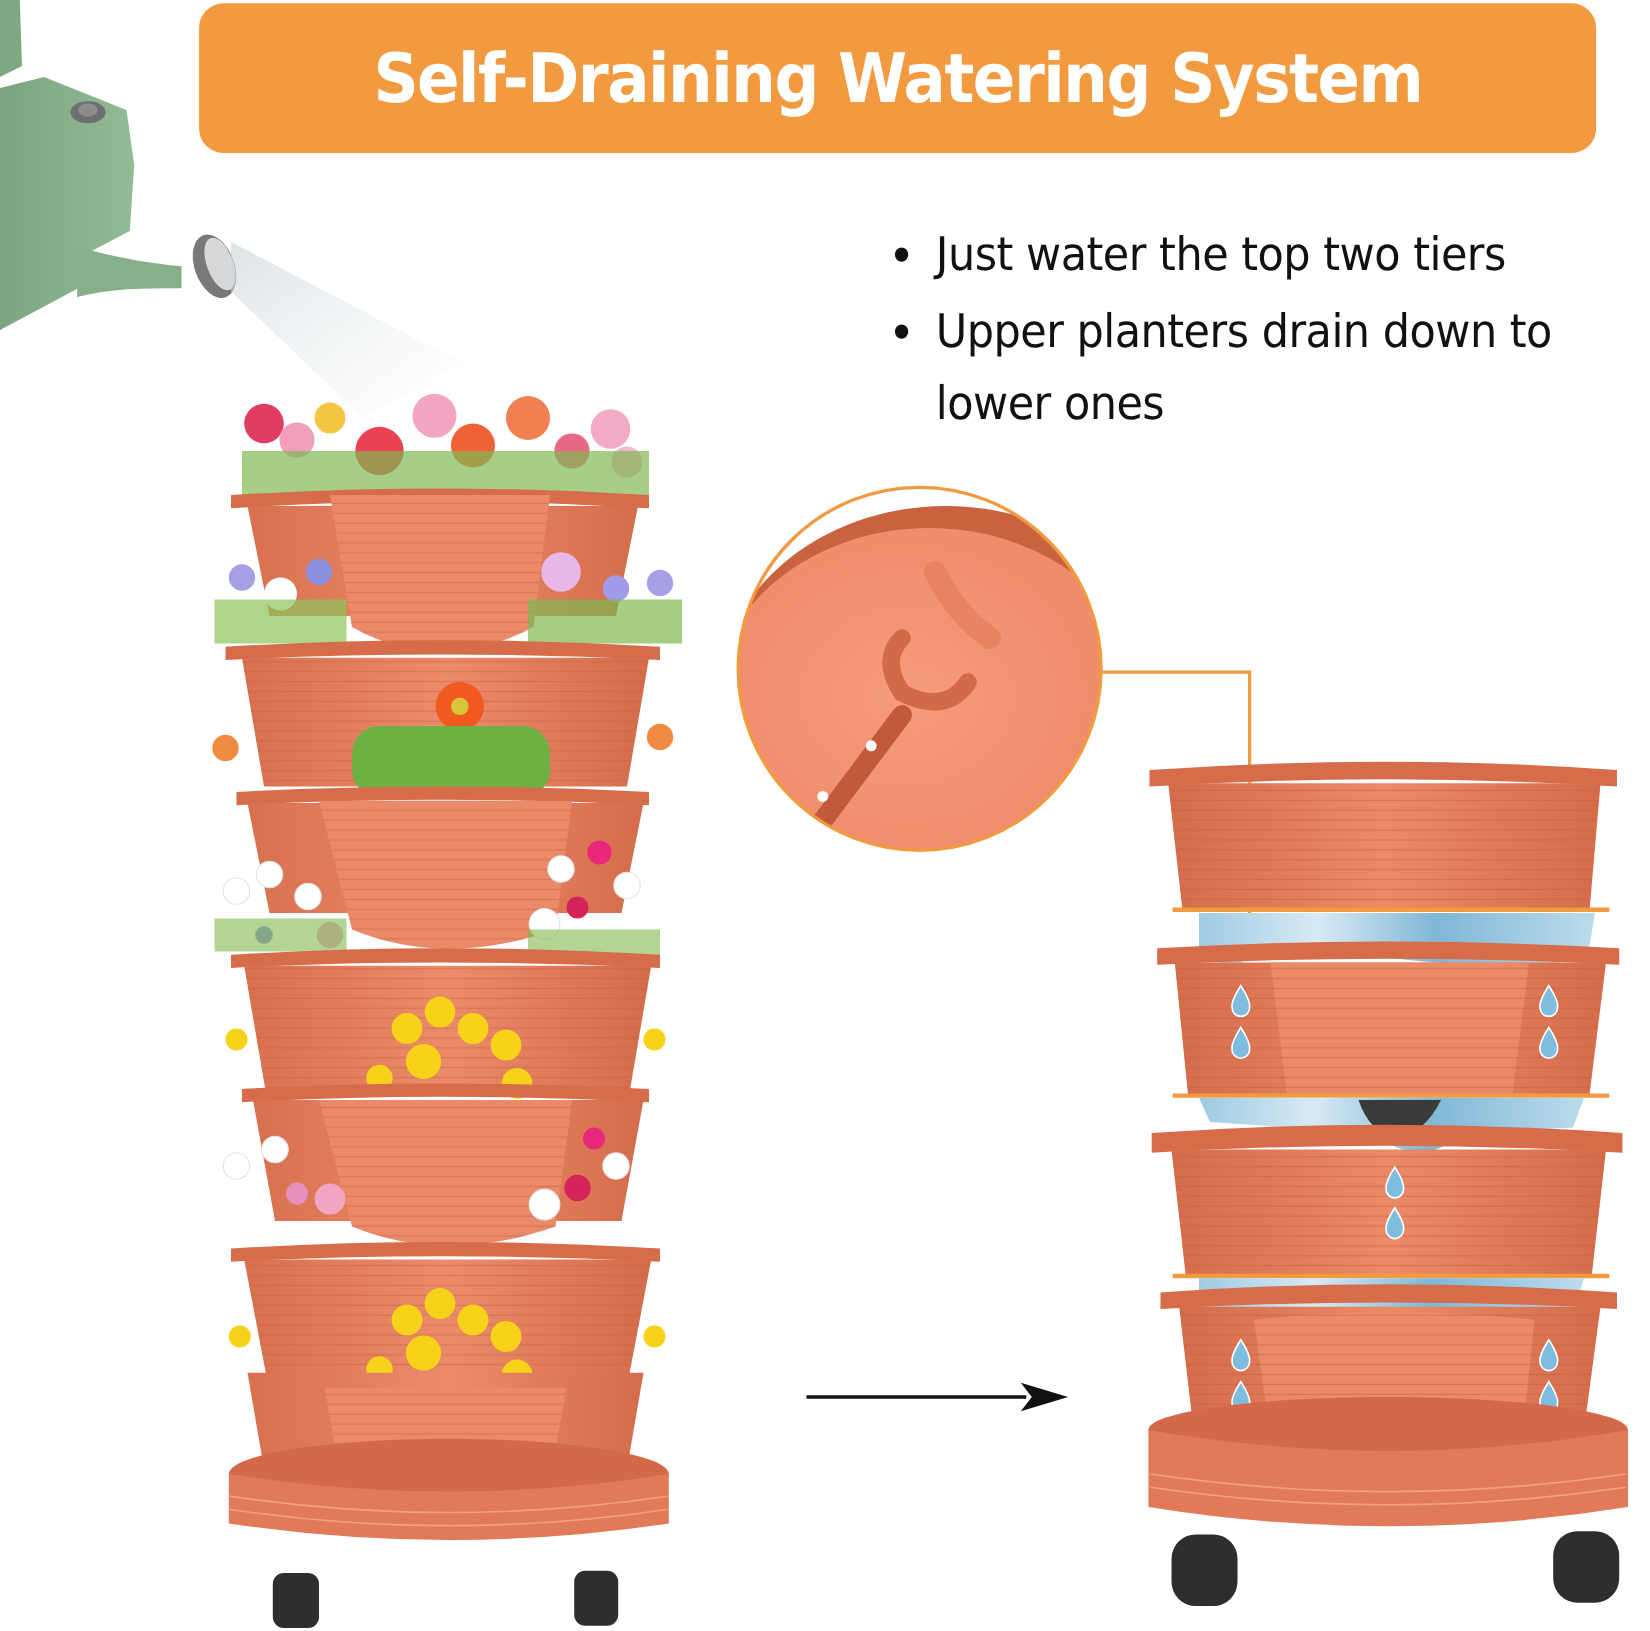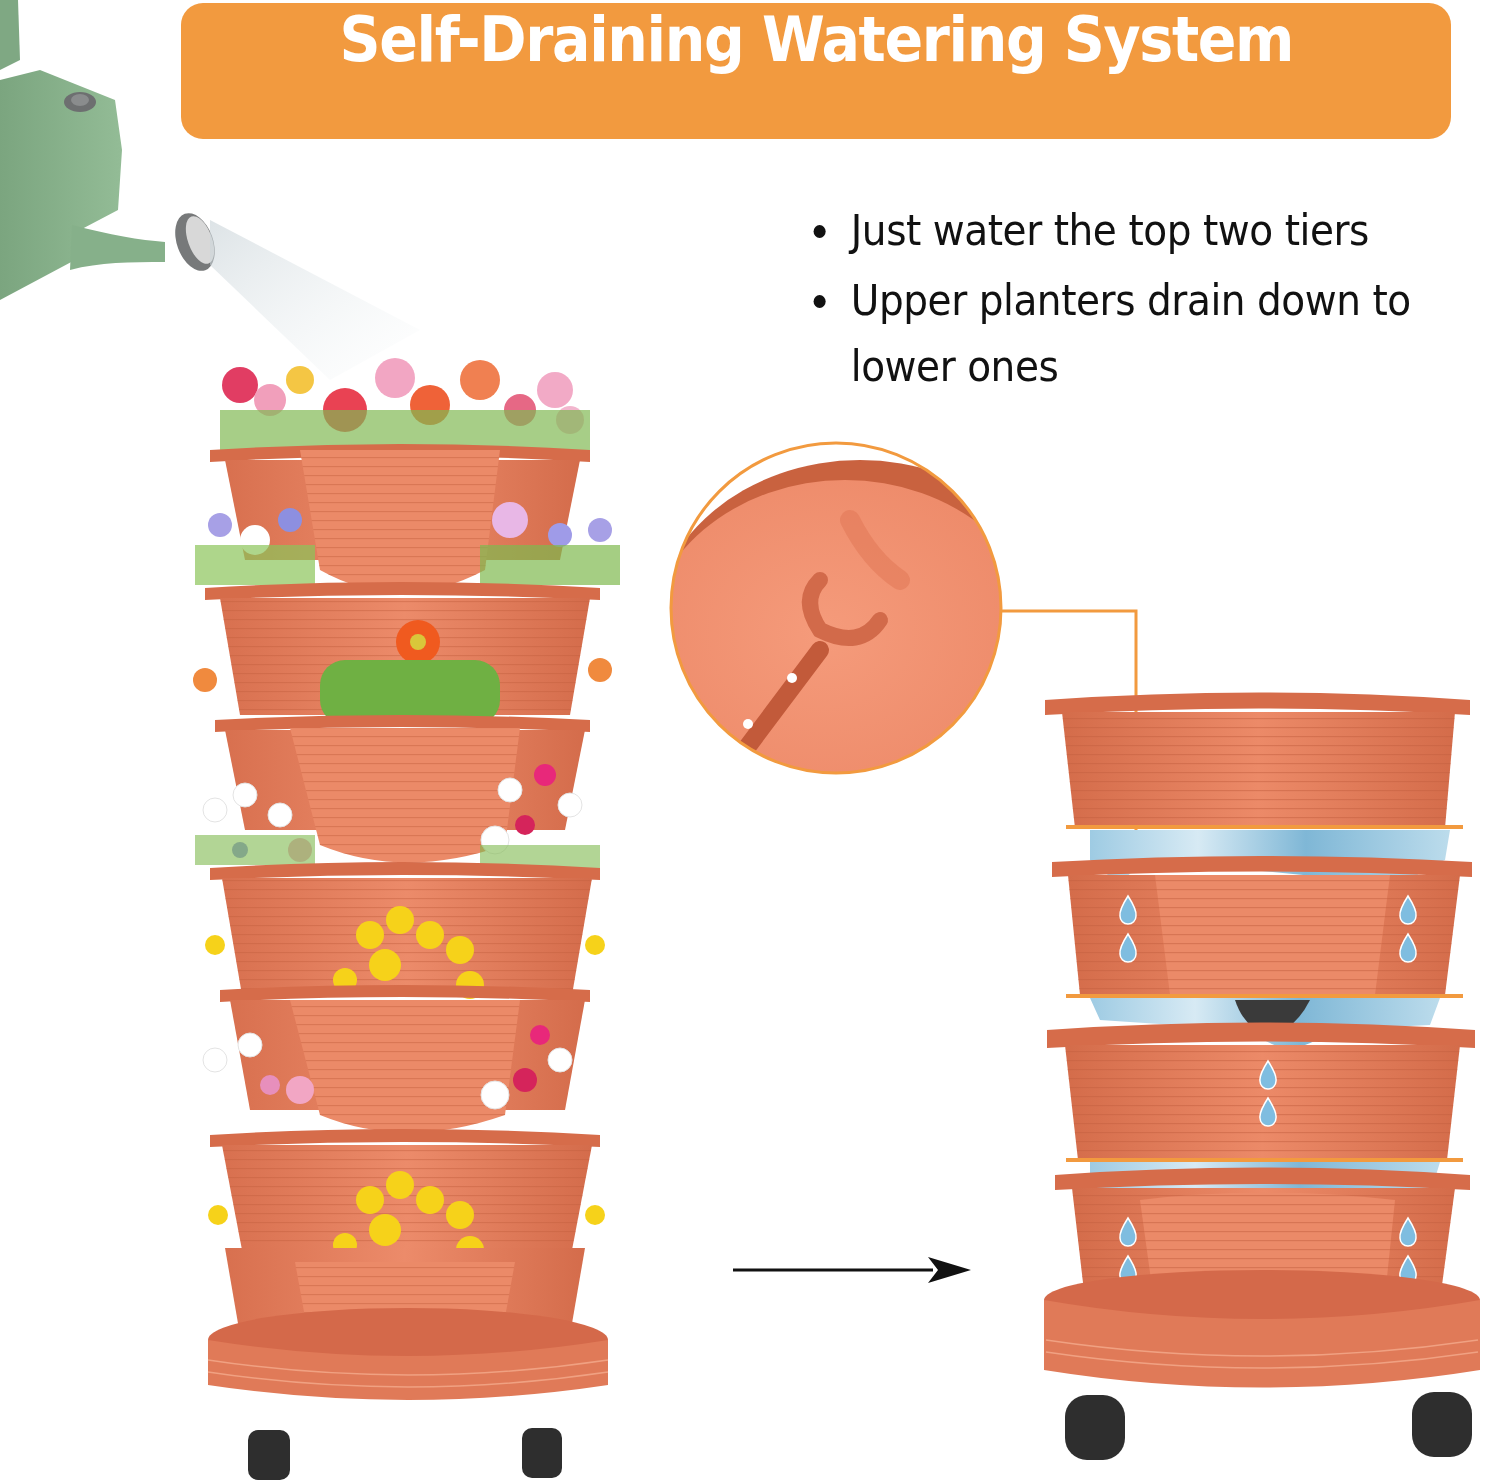--- a/index.html
+++ b/index.html
@@ -1,19 +1,19 @@
 <!DOCTYPE html>
 <html><head>
   <meta charset="utf-8">
   <style>
     html, body { margin: 0; padding: 0; background: #ffffff; }
     body { width: 1500px; height: 1483px; position: relative; overflow: hidden; font-family: "DejaVu Sans", sans-serif; }
     .banner {
       position: absolute; left: 181px; top: 3px; width: 1270px; height: 136px;
-      border-radius: 22px; display: flex; align-items: flex-start; justify-content: center;
+      border-radius: 22px; display: flex; align-items: center; justify-content: center;
     }
     .banner-title {
       color: #ffffff; font-family: "DejaVu Sans", sans-serif; font-weight: bold;
       font-size: 62px; letter-spacing: -1.5px; transform: scaleX(0.92);
     }
     .bullets {
       position: absolute; left: 808px; top: 198px; width: 700px; margin: 0; padding: 0; list-style: none;
     }
     .bullet {
       position: relative; padding-left: 46px; font-family: "DejaVu Sans", sans-serif;

